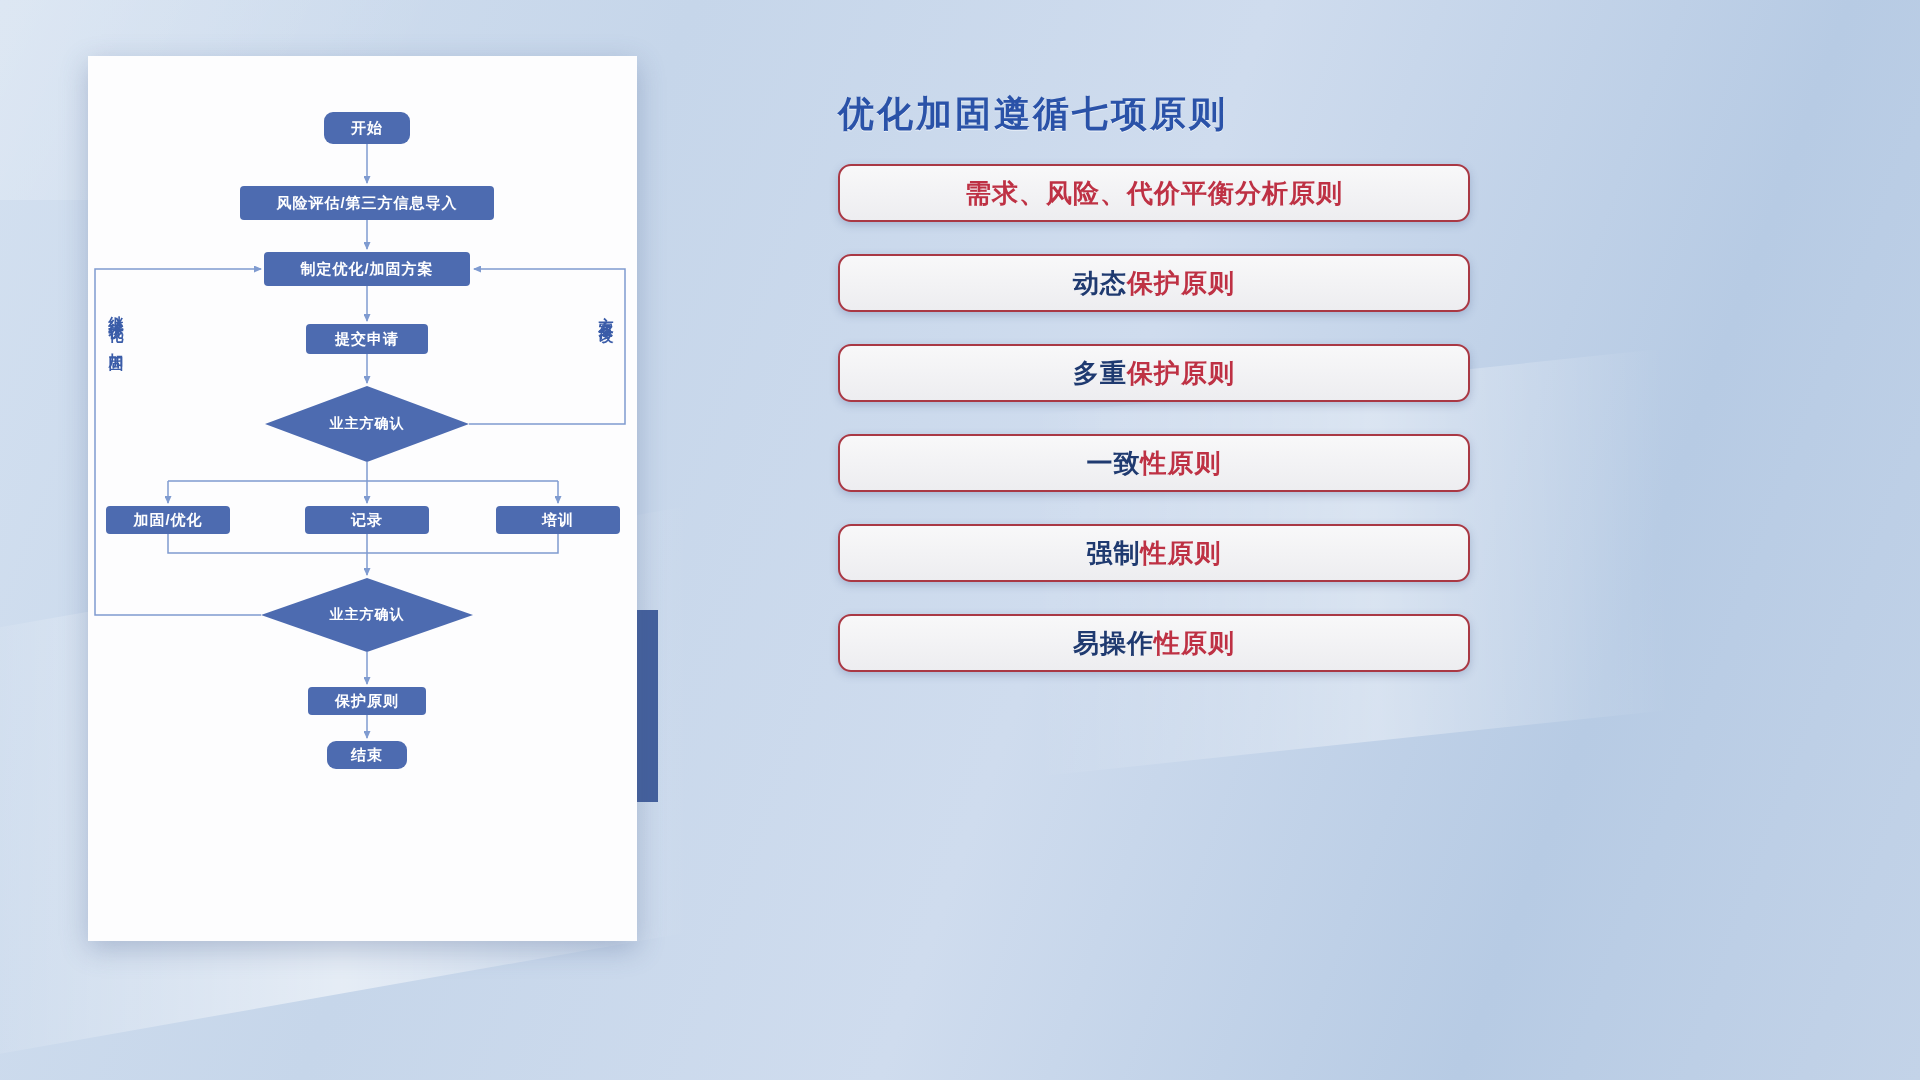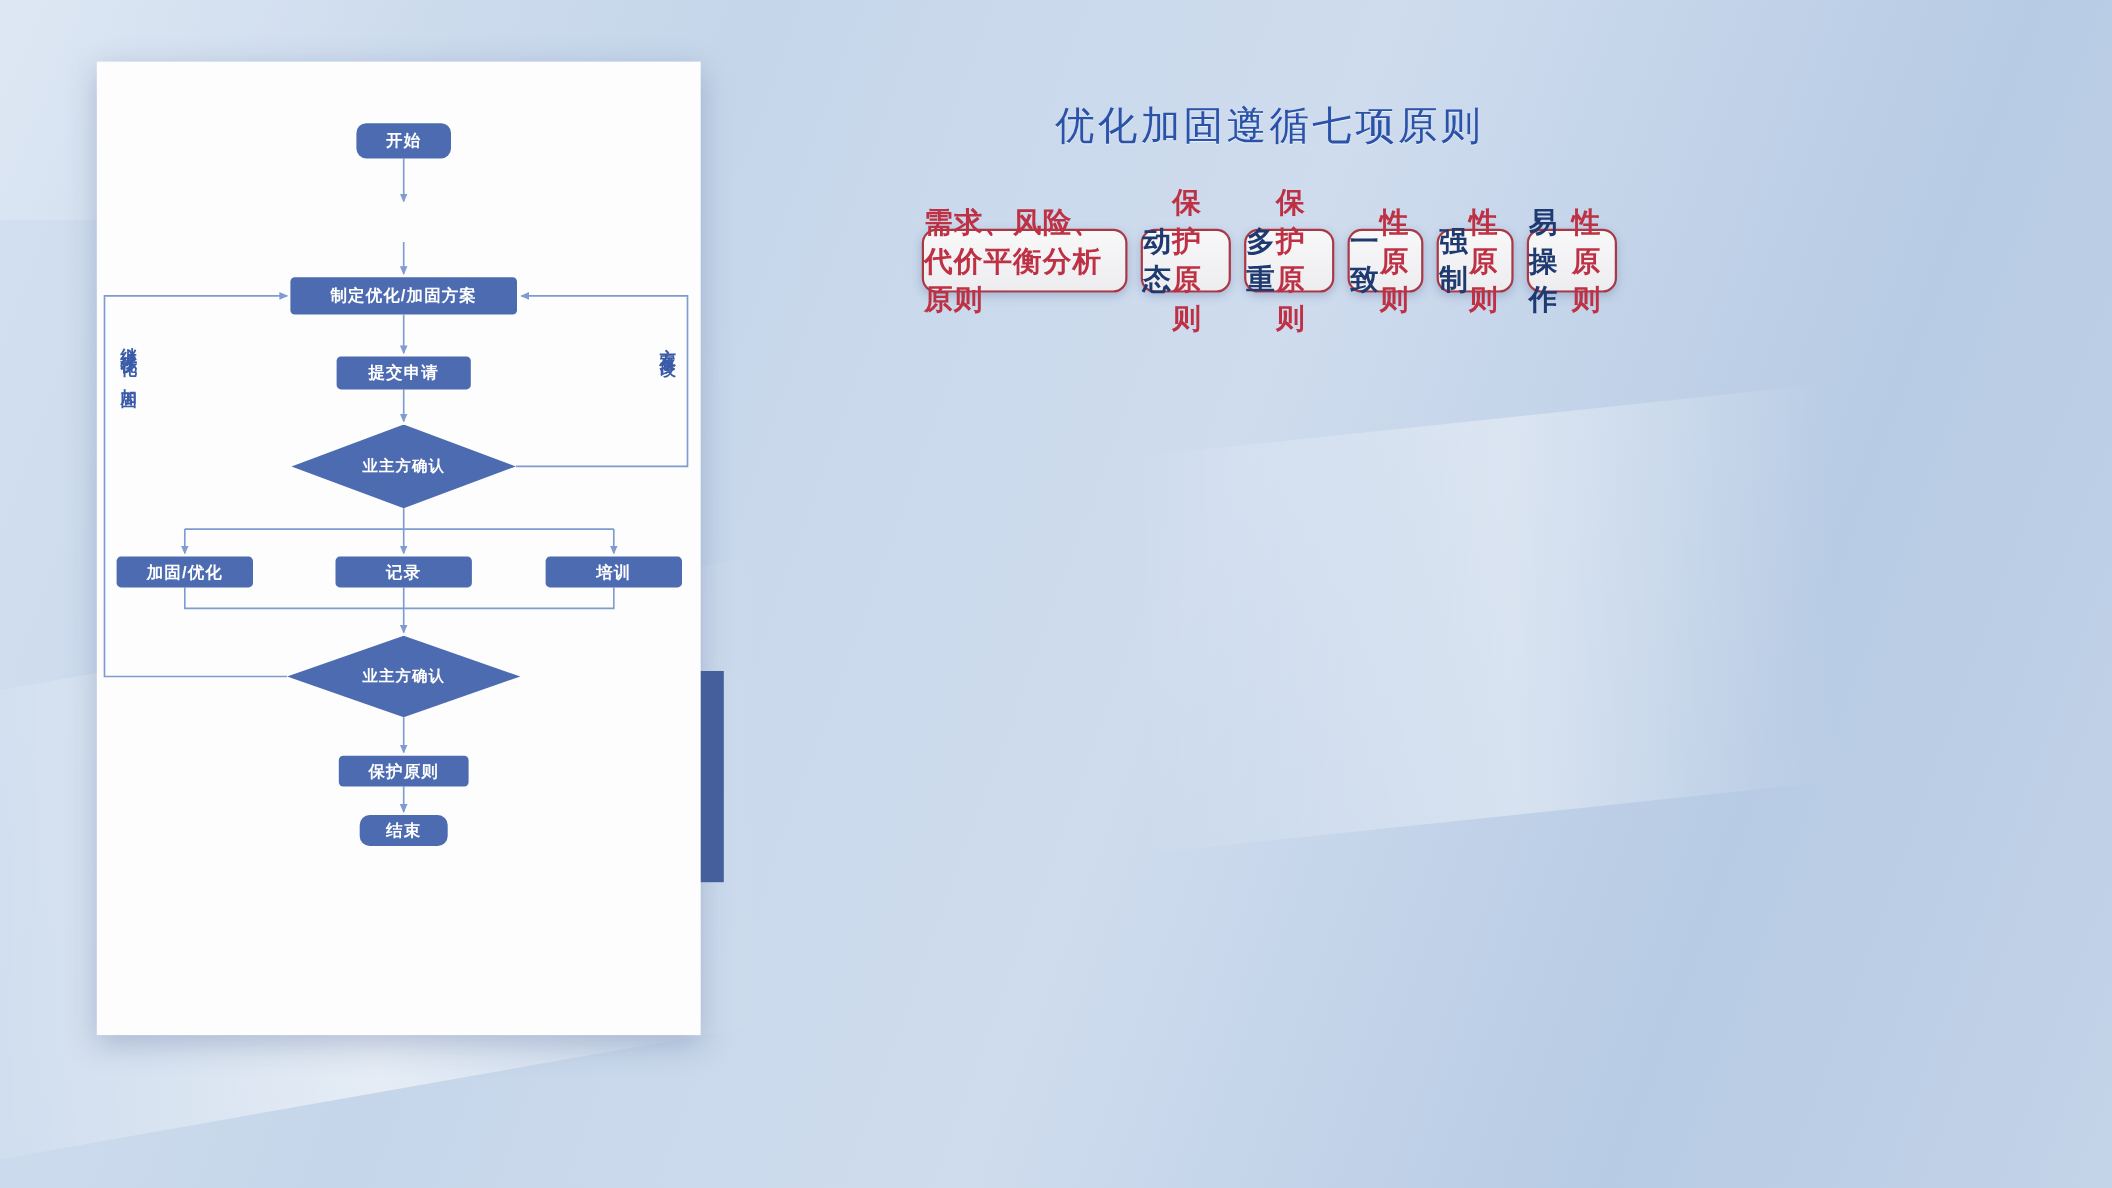--- a/index.html
+++ b/index.html
@@ -42,25 +42,25 @@
     clip-path:polygon(50% 0,100% 50%,50% 100%,0 50%);
     border-radius:0;font-size:14px;
   }
   .loop-label{
     position:absolute;writing-mode:vertical-rl;text-orientation:upright;
     font-size:15px;font-weight:700;color:#3a5ca8;letter-spacing:4px;z-index:3;
   }
 
   .principles{position:absolute;left:838px;top:92px;width:632px;z-index:2;}
   .panel-title{
-    font-size:36px;line-height:44px;font-weight:400;text-align:center;
+    font-size:36px;line-height:44px;font-weight:700;text-align:left;
     color:var(--title,#2a52a8);letter-spacing:3px;
     text-shadow:0 1px 0 rgba(255,255,255,.6);
   }
-  .pill-list{margin-top:72px;display:flex;flex-direction:row;gap:12px;}
+  .pill-list{margin-top:28px;display:flex;flex-direction:column;gap:32px;}
   .pill{
     height:58px;box-sizing:border-box;
     border:2px solid var(--pillBorder,#a93844);border-radius:13px;
     background:linear-gradient(180deg,#f8f8f9 0%,#ededf0 100%);
     display:flex;align-items:center;justify-content:center;
     font-size:26px;font-weight:700;letter-spacing:1px;
     box-shadow:0 3px 9px rgba(70,90,140,.28);
   }
   .t-navy{color:var(--navy,#1f3a70);}
   .t-red{color:var(--red,#be3144);}
@@ -94,20 +94,21 @@
         <path d="M80,478 V497 H470 V478 M279,478 V497"></path>
         <path d="M279,497 V519" marker-end="url(#arr)"></path>
         <path d="M279,596 V628" marker-end="url(#arr)"></path>
         <path d="M279,659 V682" marker-end="url(#arr)"></path>
         <path d="M381,368 H537 V213 H386" marker-end="url(#arr)"></path>
         <path d="M173,559 H7 V213 H173" marker-end="url(#arr)"></path>
       </g>
     </svg>
 
     <div class="node rounded" style="left:236px;top:56px;width:86px;height:32px">开始</div>
+    <div class="node" style="left:152px;top:130px;width:254px;height:34px">风险评估/第三方信息导入</div>
     <div class="node" style="left:176px;top:196px;width:206px;height:34px">制定优化/加固方案</div>
     <div class="node" style="left:218px;top:268px;width:122px;height:30px">提交申请</div>
     <div class="node diamond" style="left:177px;top:330px;width:204px;height:76px">业主方确认</div>
     <div class="node" style="left:18px;top:450px;width:124px;height:28px">加固/优化</div>
     <div class="node" style="left:217px;top:450px;width:124px;height:28px">记录</div>
     <div class="node" style="left:408px;top:450px;width:124px;height:28px">培训</div>
     <div class="node diamond" style="left:173px;top:522px;width:212px;height:74px">业主方确认</div>
     <div class="node" style="left:220px;top:631px;width:118px;height:28px">保护原则</div>
     <div class="node rounded" style="left:239px;top:685px;width:80px;height:28px">结束</div>
 

